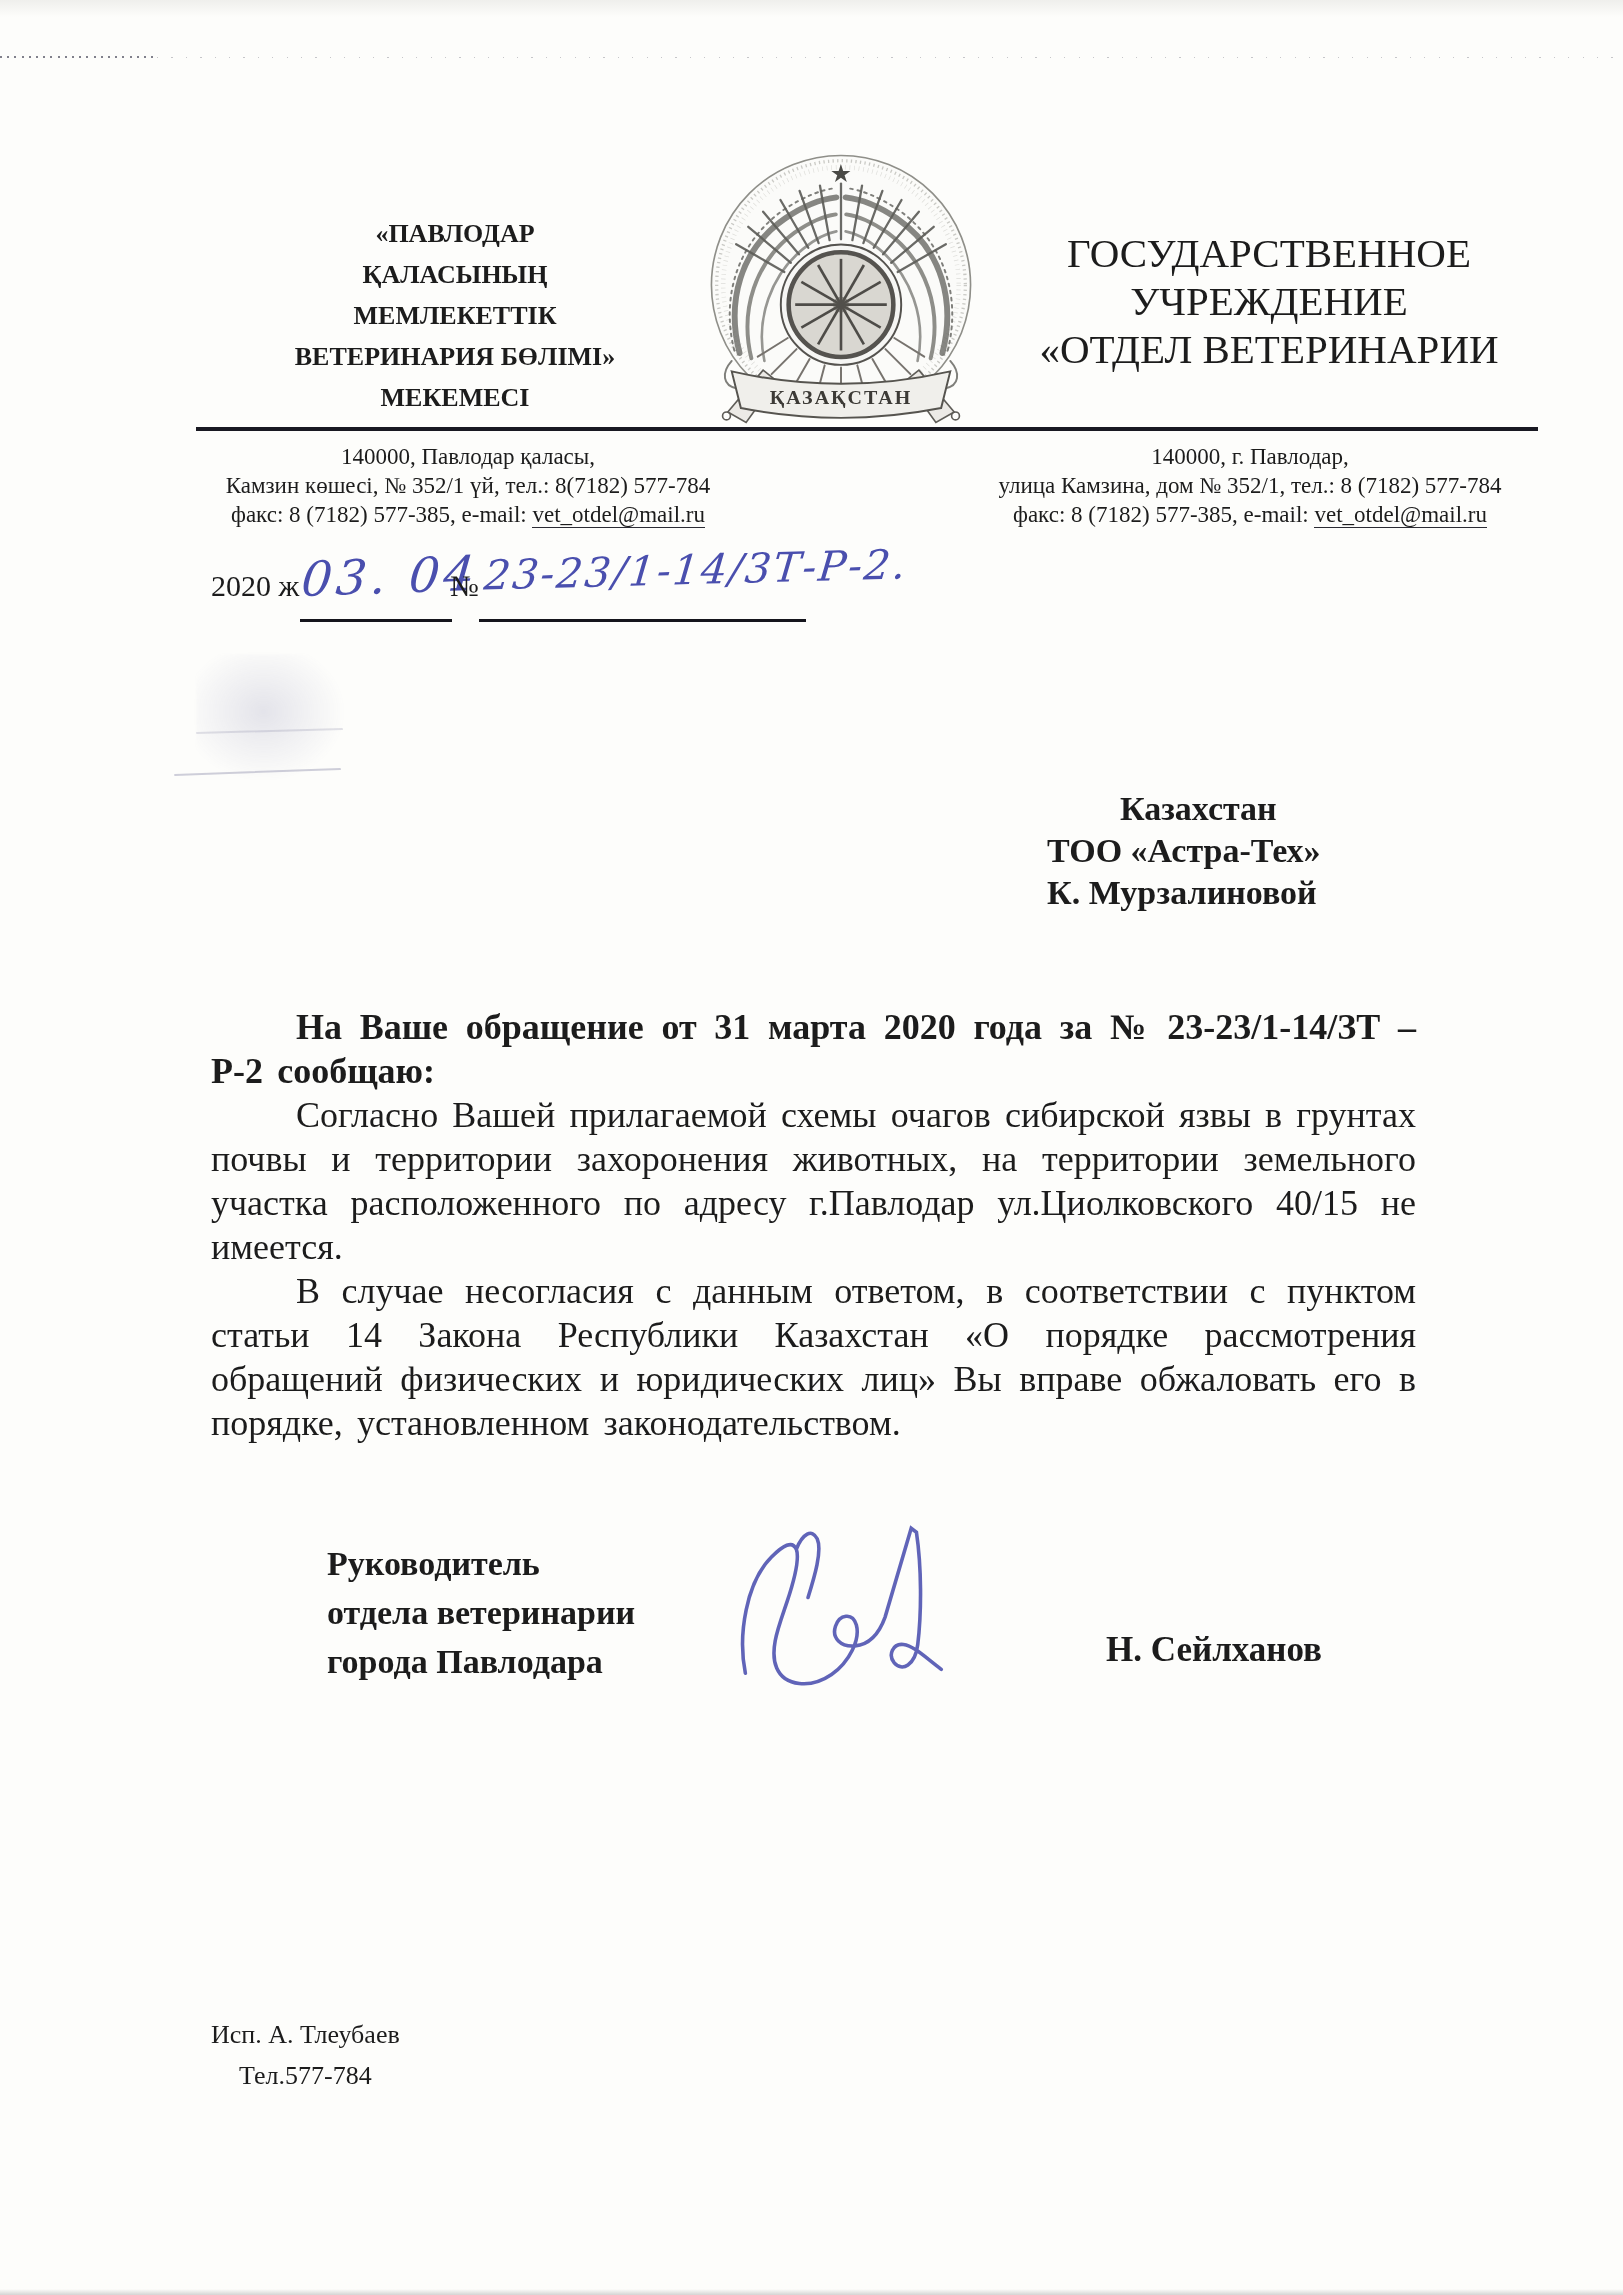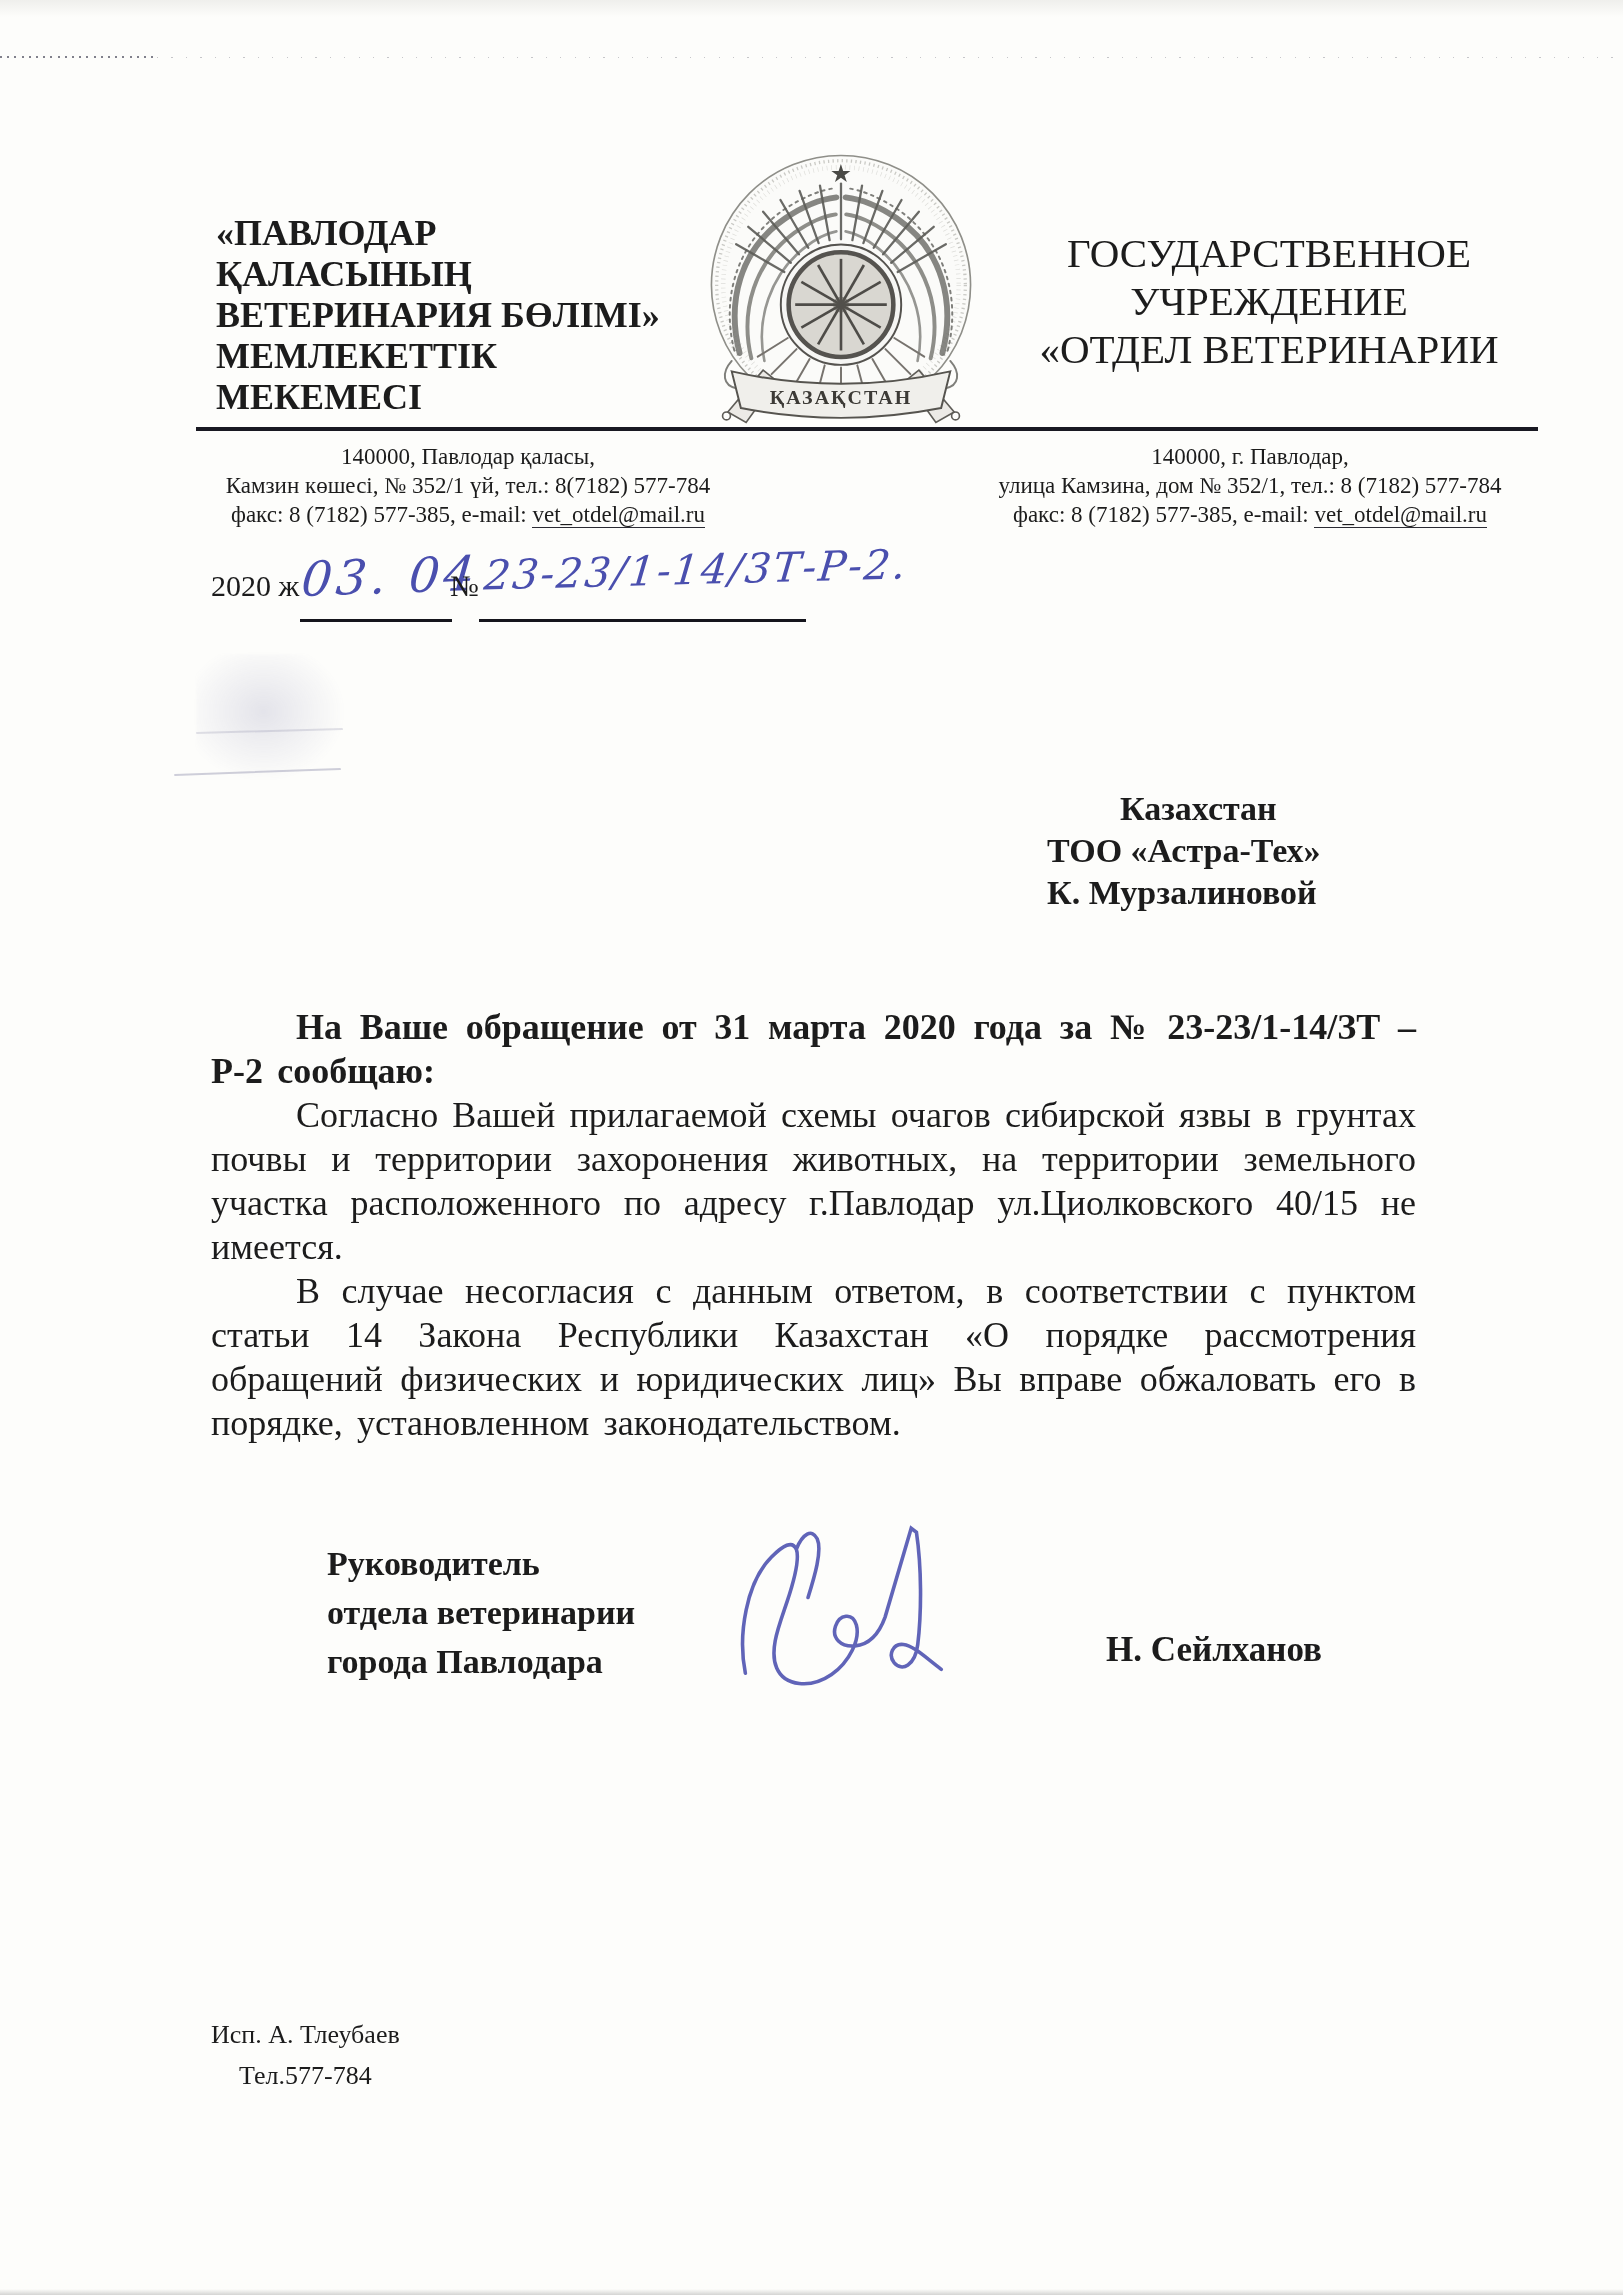--- a/index.html
+++ b/index.html
@@ -19,22 +19,22 @@
     background-image:repeating-linear-gradient(90deg,rgba(45,45,65,.7) 0 1.3px,transparent 1.3px 14.4px); }
   .scan-bottom-band { left:0; bottom:0; width:100%; height:5.9px;
     background:linear-gradient(rgba(255,255,255,0),rgba(90,90,90,.25)); }
   .smudge { left:196px; top:654px; width:150px; height:128px; filter:blur(1.3px);
     background:radial-gradient(ellipse at 45% 45%,rgba(98,98,150,.16),rgba(98,98,150,0) 70%); }
   .streak1 { left:196px; top:730px; width:147px; height:2px;
     background:rgba(100,100,140,.18); transform:rotate(-1.5deg); border-radius:1.3px; }
   .streak2 { left:174px; top:771px; width:167px; height:2px;
     background:rgba(100,100,140,.30); transform:rotate(-2deg); border-radius:1.3px; }
   
-  .org-left { left:216px; top:213px; width:478px; text-align:left;
-    font-weight:bold; font-size:36px; line-height:41px; }
+  .org-left { left:216px; top:213px; width:478px; text-align:center;
+    font-weight:bold; font-size:26px; line-height:41px; }
   .org-right { left:981px; top:229px; width:576px; text-align:center;
     font-weight:normal; font-size:41px; line-height:48px; }
   .emblem { left:708px; top:145px; width:266px; height:284px; }
   .rule { left:196px; top:427px; width:1342px; height:3.9px; background:#191922; }
   .addr { font-size:23px; line-height:29px; text-align:center; }
   .addr-left  { left:190px;  top:442px; width:556px; }
   .addr-right { left:949px; top:442px; width:602px; }
   .email { border-bottom:1.3px solid #2a2a33; padding-bottom:0; }
   
   .ref-year { left:211px; top:569px; font-size:30px; }
@@ -67,22 +67,22 @@
   <div class="abs scan-dots-left"></div>
   <div class="abs scan-dots-right"></div>
   <div class="abs smudge"></div>
   <div class="abs streak1"></div>
   <div class="abs streak2"></div>
   <div class="abs scan-bottom-band"></div>
 
   <div class="abs org-left">
     <div>«ПАВЛОДАР</div>
     <div>ҚАЛАСЫНЫҢ</div>
+    <div>МЕМЛЕКЕТТІК</div>
     <div>ВЕТЕРИНАРИЯ БӨЛІМІ»</div>
-    <div>МЕМЛЕКЕТТІК</div>
     <div>МЕКЕМЕСІ</div>
   </div>
 
   <div class="abs emblem">
     <svg viewBox="0 0 406 434" width="266" height="284">
 
       <circle cx="203" cy="214" r="198" fill="#fbfbf9" stroke="#8f8f89" stroke-width="2.5"></circle>
       <circle cx="203" cy="214" r="190" fill="none" stroke="#a8a8a2" stroke-width="5" stroke-dasharray="2 5" opacity=".6"></circle>
       <circle cx="203" cy="214" r="180" fill="none" stroke="#b8b8b2" stroke-width="7" stroke-dasharray="1 6" opacity=".45"></circle>
 

